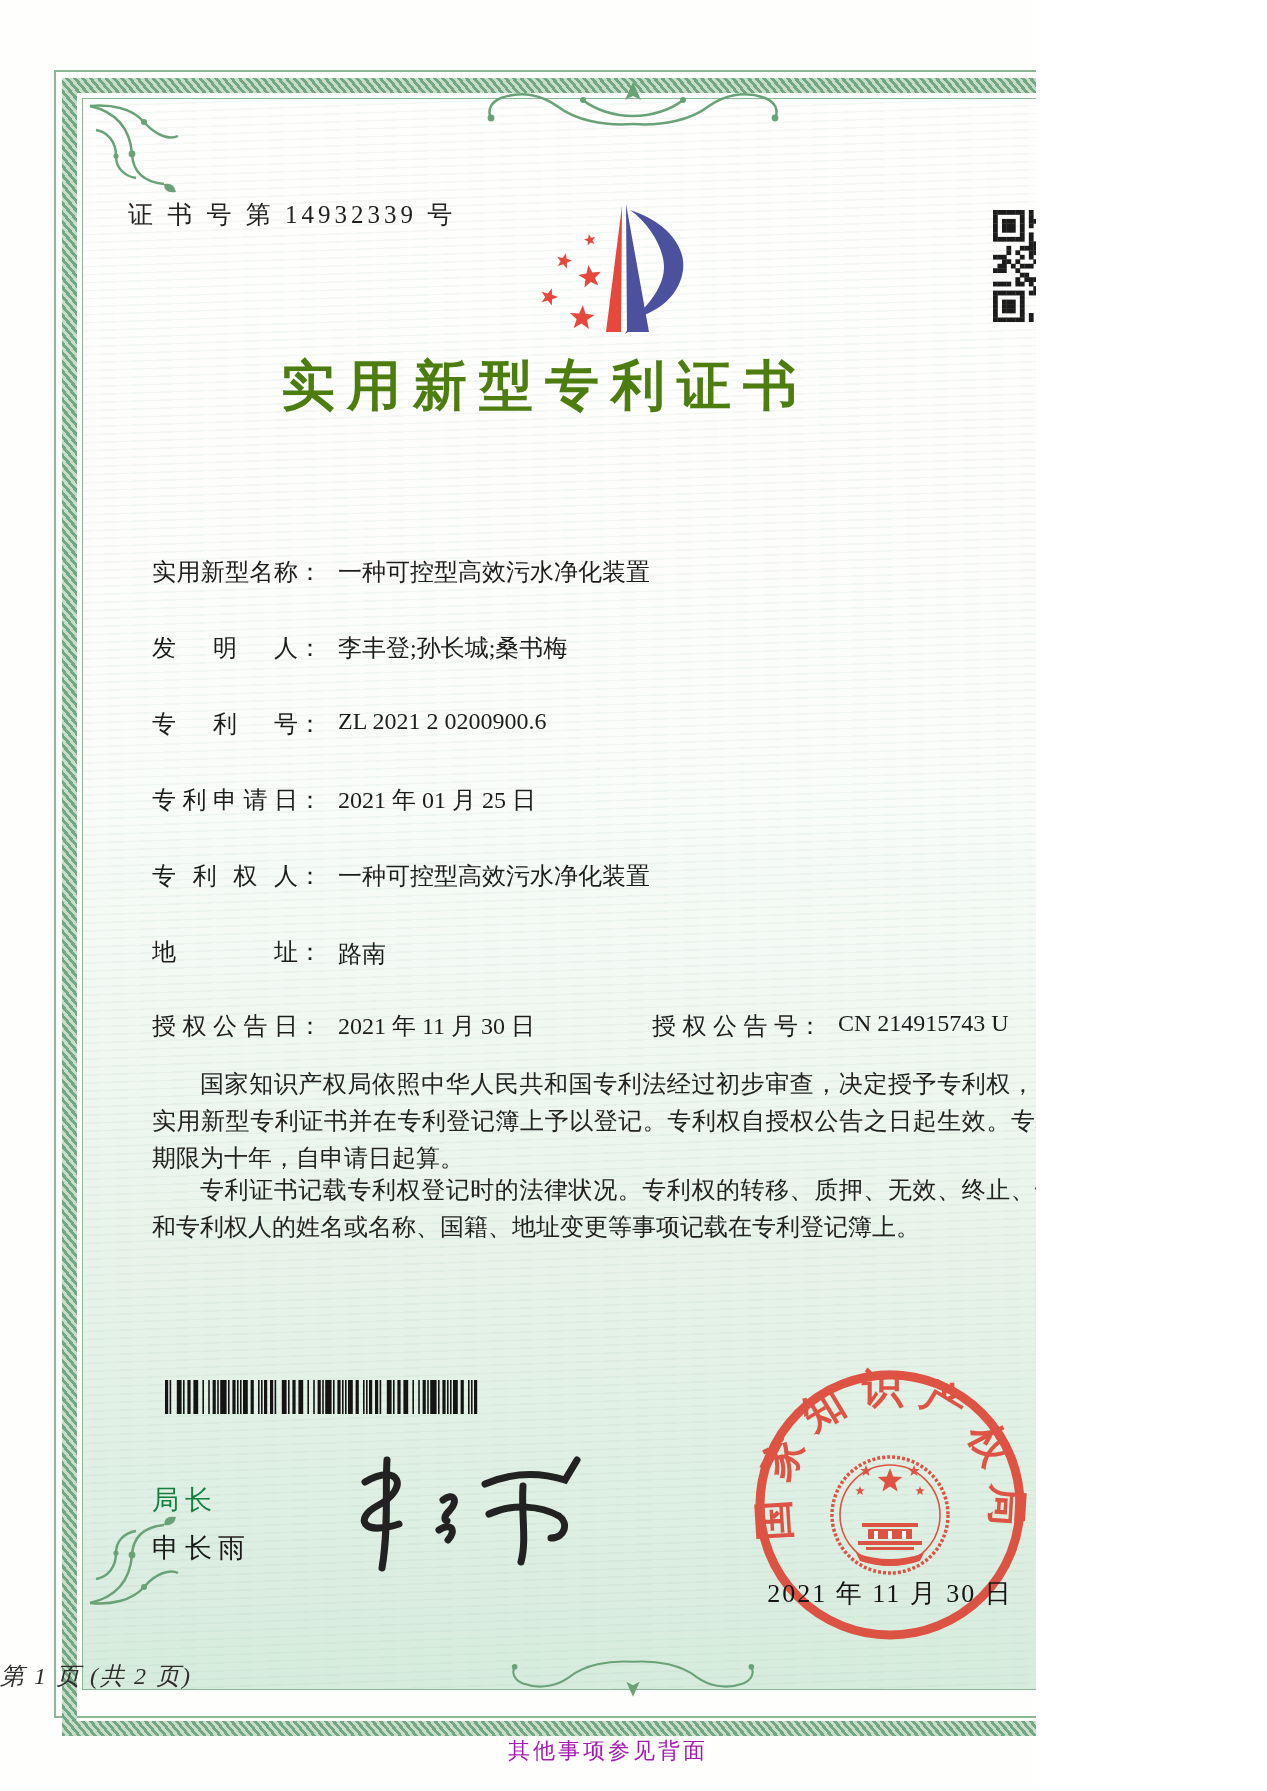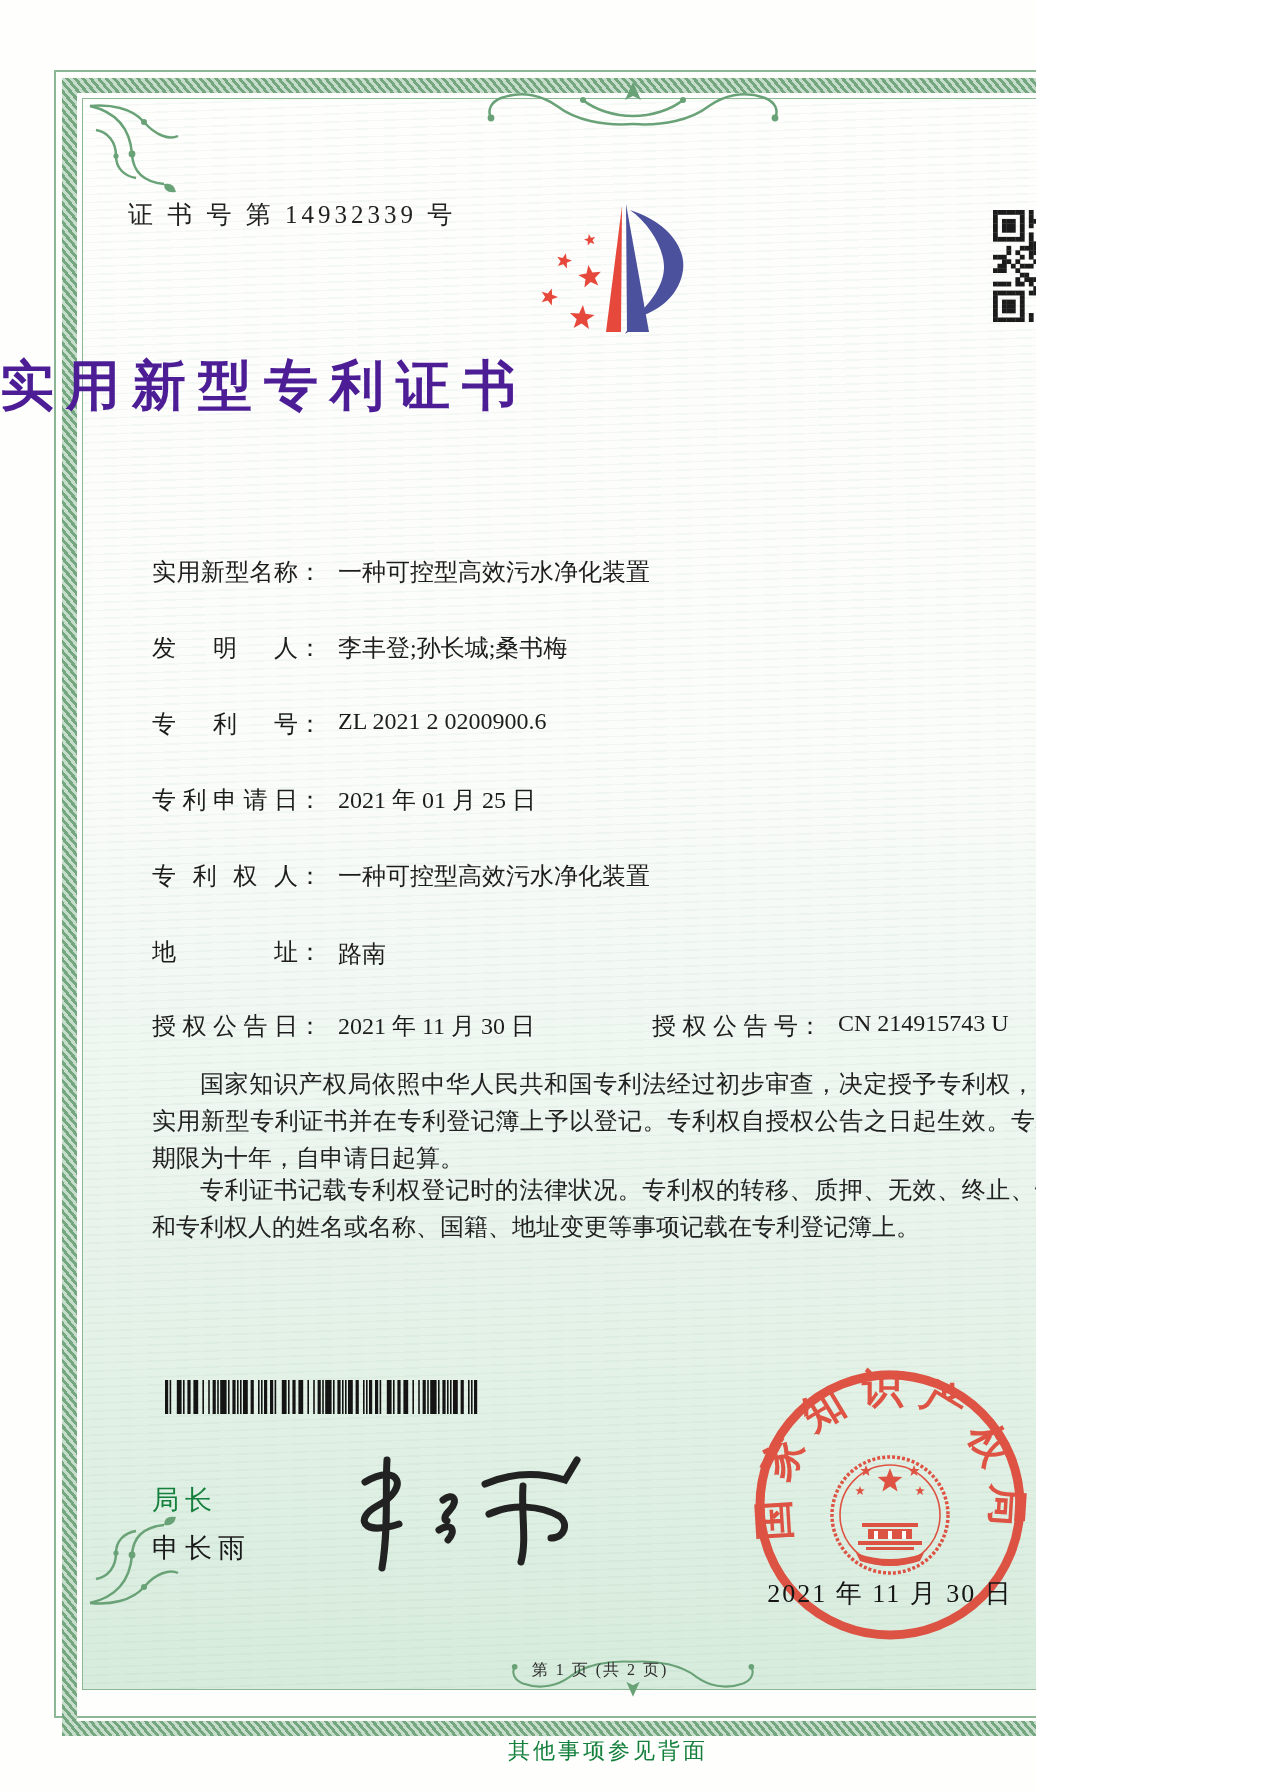--- a/index.html
+++ b/index.html
@@ -25,22 +25,22 @@
   .corner.tl{left:86px;top:102px;}
   .corner.tr{left:1086px;top:102px;transform:scaleX(-1);}
   .corner.bl{left:86px;top:1512px;transform:scaleY(-1);}
   .corner.br{left:1086px;top:1512px;transform:scale(-1,-1);}
   .ornament-top{position:absolute;left:483px;top:76px;z-index:1;}
   .ornament-bottom{position:absolute;left:508px;top:1650px;z-index:1;transform:rotate(180deg);}
 
   .cert-no{position:absolute;left:128px;top:198px;font-size:25px;letter-spacing:4px;z-index:2;color:#222;}
   .logo{position:absolute;left:528px;top:164px;z-index:2;}
   .qr{position:absolute;left:993px;top:210px;z-index:2;}
-  .title{position:absolute;left:0;top:350px;width:1090px;margin:0;
-    font-size:54px;font-weight:700;letter-spacing:12px;color:#4c1d95;z-index:2;}
+  .title{position:absolute;left:0;top:350px;width:1090px;margin:0;text-align:center;
+    font-size:54px;font-weight:700;letter-spacing:12px;color:#4d7c0f;z-index:2;}
 
   .fields{position:absolute;left:152px;top:0;width:960px;z-index:2;font-size:24px;}
   .frow{position:absolute;left:0;white-space:nowrap;}
   .lbl{display:inline-block;width:146px;text-align:justify;text-align-last:justify;vertical-align:top;}
   .colon{display:inline-block;vertical-align:top;}
   .val{display:inline-block;margin-left:10px;vertical-align:top;}
   .val .vline{display:block;line-height:37px;}
   .grant2{position:absolute;left:500px;top:0;white-space:nowrap;font-family:Liberation Serif, serif;}
 
   .para{position:absolute;left:152px;width:932px;margin:0;font-size:24px;line-height:37px;
@@ -52,24 +52,24 @@
   .director-label{position:absolute;left:152px;top:1482px;font-size:27px;letter-spacing:6px;
     font-family:"Liberation Sans","DejaVu Sans",sans-serif;color:#15803d;z-index:2;}
   .director-name{position:absolute;left:152px;top:1530px;font-size:27px;letter-spacing:6px;
     font-family:Liberation Sans, sans-serif;color:#1a1a1a;z-index:2;}
   .signature{position:absolute;left:325px;top:1448px;z-index:2;}
 
   .seal{position:absolute;left:750px;top:1365px;z-index:3;opacity:0.94;}
   .seal-date{position:absolute;left:760px;top:1576px;width:260px;text-align:center;
     font-size:26px;letter-spacing:2px;color:#151515;z-index:4;}
 
-  .page-info{position:absolute;left:0;top:1660px;width:1200px;text-align:center;font-size:16px;
-    letter-spacing:2px;color:#2e2e2e;z-index:2;}
+  .page-info{position:absolute;left:0;top:1660px;width:1200px;font-size:24px;
+    letter-spacing:2px;color:#2e2e2e;z-index:2;font-style:italic;}
   .back-note{position:absolute;left:0;top:1736px;width:1216px;text-align:center;font-size:22px;
-    letter-spacing:3px;color:#15803d;z-index:2;}
+    letter-spacing:3px;color:#a21caf;z-index:2;}
 </style>
 </head>
 <body>
 
 <div class="page">
 
   <div class="bg-pattern"></div>
 
   <div class="frame-outer"></div>
   <div class="frame-band"></div>

